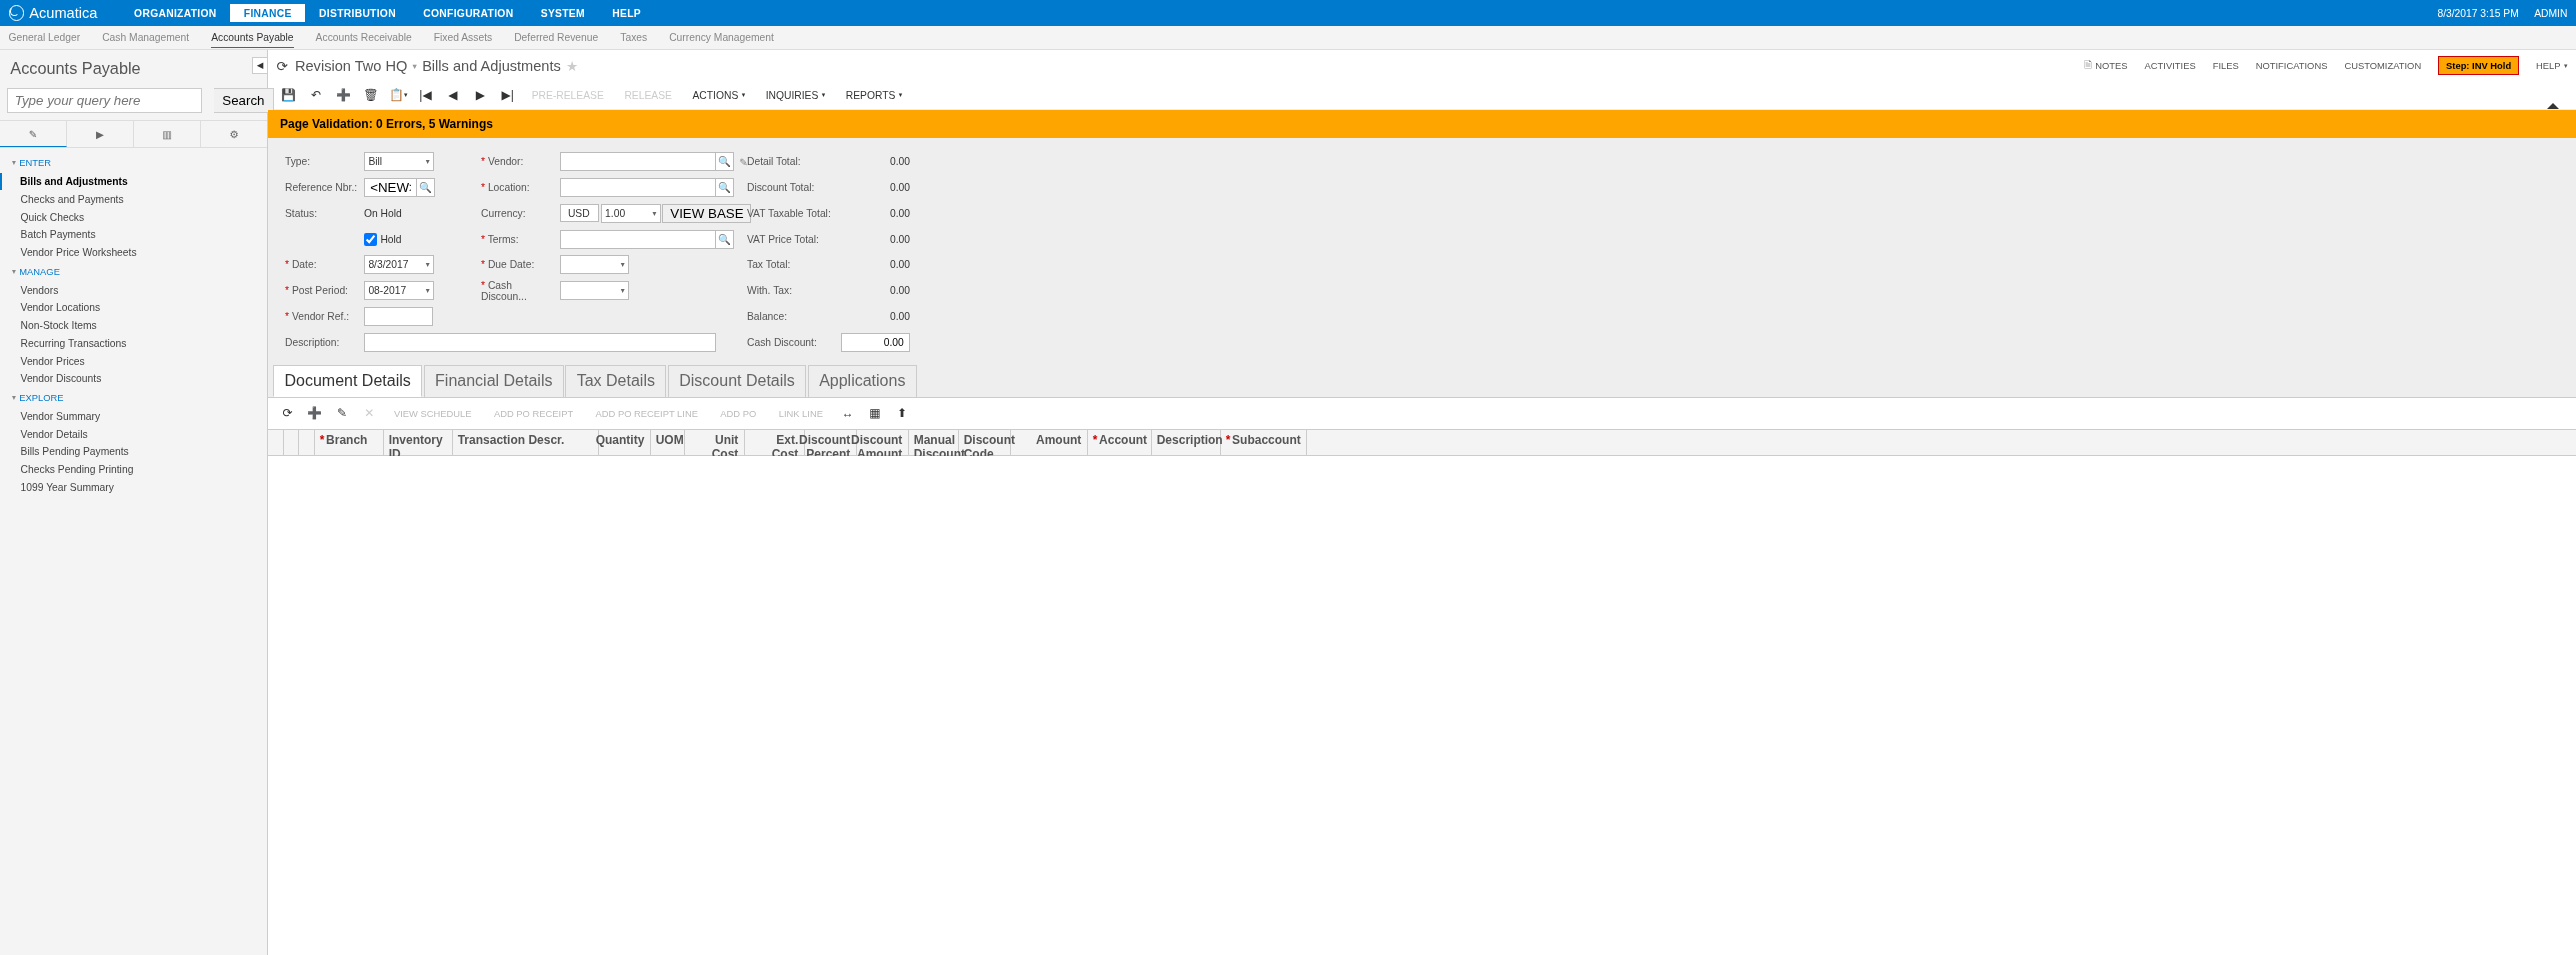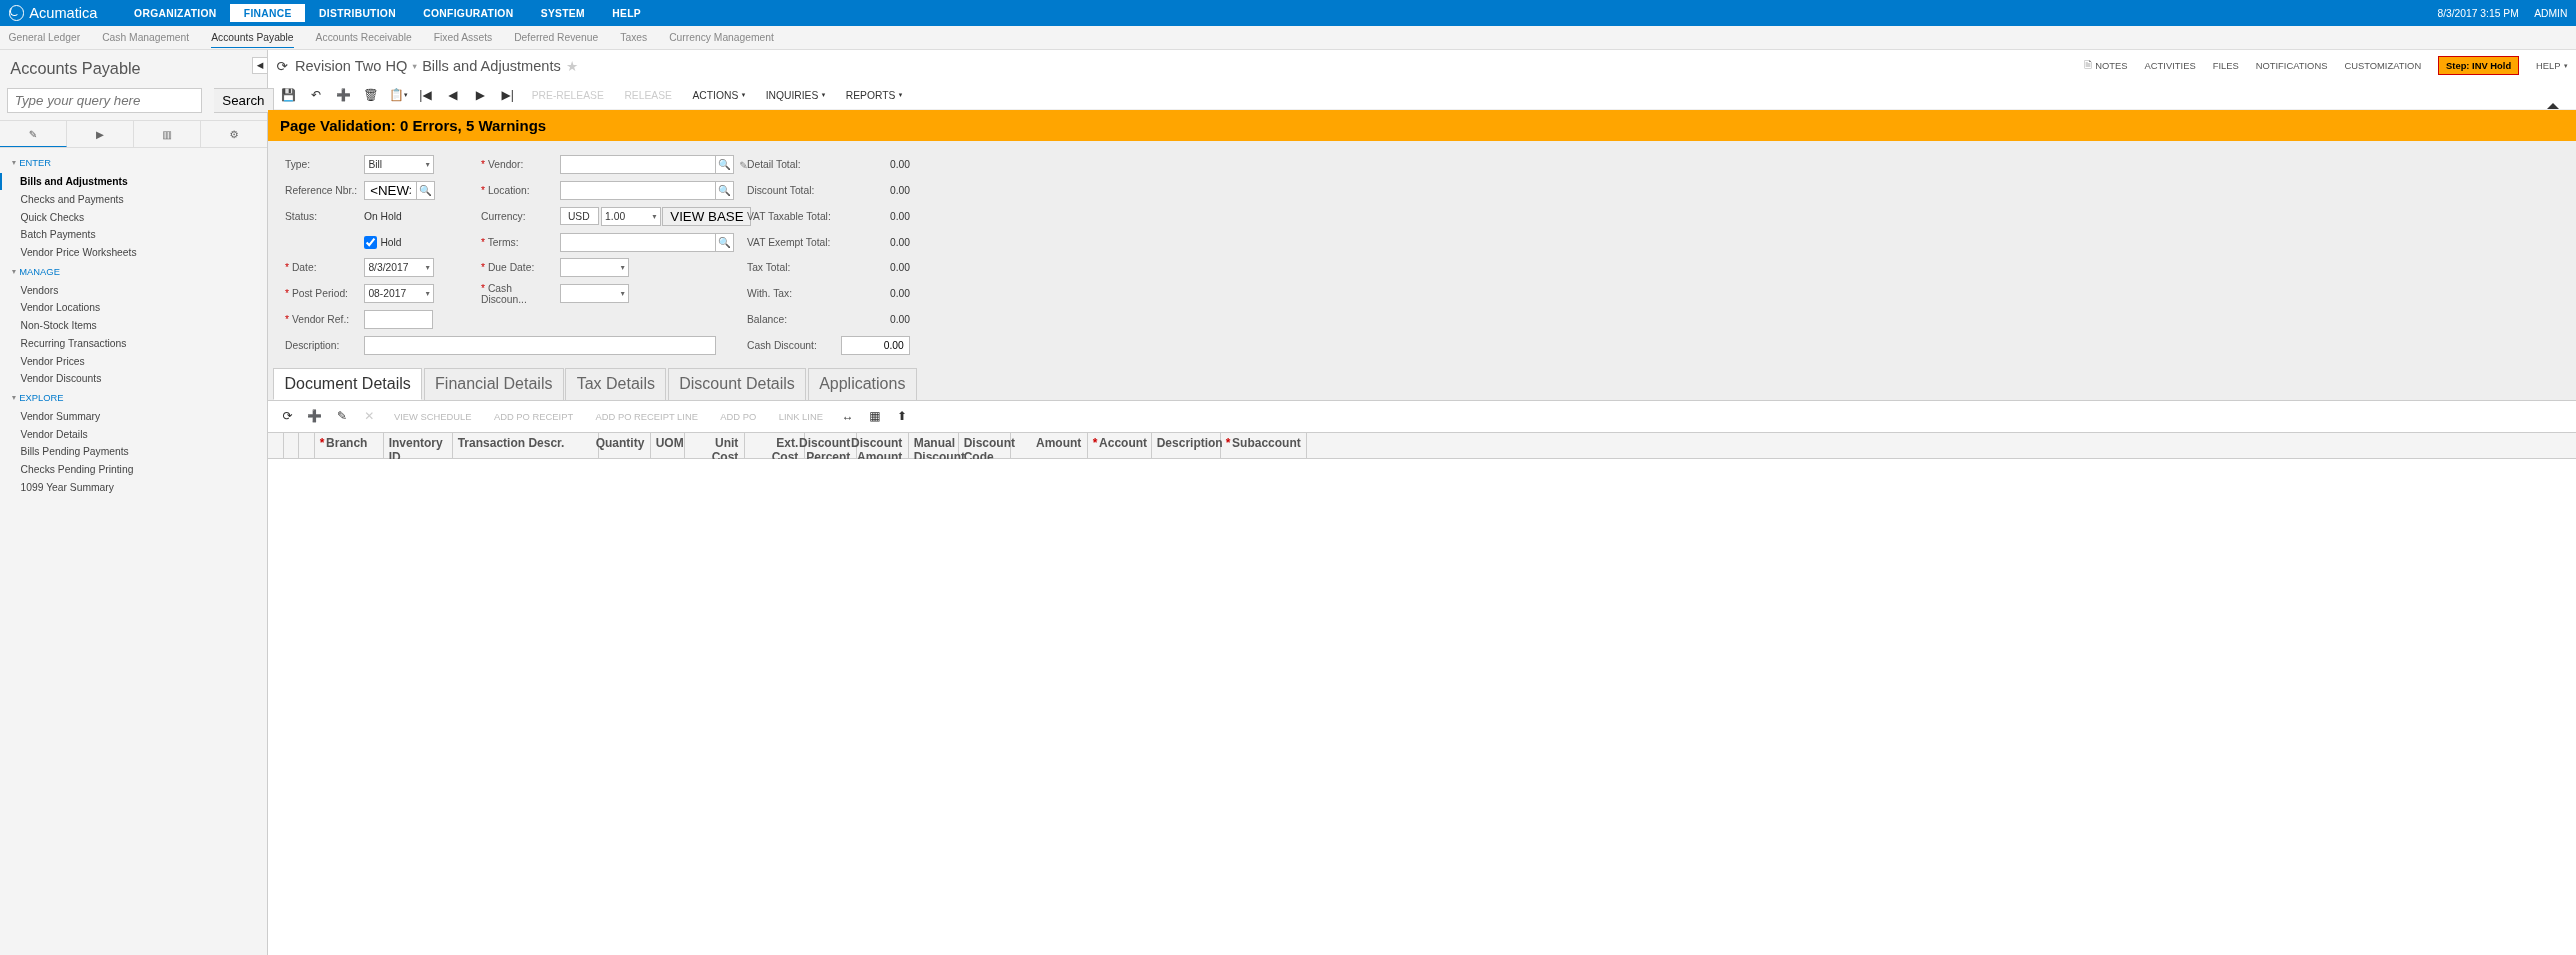--- a/index.html
+++ b/index.html
@@ -50,21 +50,21 @@
 .header-actions { margin-left: auto; display: flex; align-items: center; gap: 17px; font-size: 9.4px; color: #555; }
 .header-action { cursor: pointer; display: flex; align-items: center; gap: 3.4px; }
 .step-badge { background: #FFA500; color: #000; padding: 2.6px 6.9px; border: 0.9px solid #c00; font-weight: bold; font-size: 9.4px; }
 
 .toolbar { display: flex; align-items: center; padding: 3.4px 8.6px; height: 29px; gap: 3.4px; border-bottom: 0.9px solid #eee; }
 .tb-btn { width: 24px; height: 22px; display: flex; align-items: center; justify-content: center; cursor: pointer; color: #333; font-size: 12px; border-radius: 1.7px; }
 .tb-text-btn { padding: 3.4px 8.6px; cursor: pointer; font-size: 10.3px; color: #333; display: flex; align-items: center; gap: 3.4px; }
 .tb-text-btn.disabled { color: #ccc; }
 .tb-caret { font-size: 6.9px; }
 
-.validation-bar { background: #FFA500; color: #000; padding: 6.9px 12px; font-weight: bold; font-size: 15px; position: relative; }
+.validation-bar { background: #FFA500; color: #000; padding: 6.9px 12px; font-weight: bold; font-size: 12px; position: relative; }
 .validation-bar .triangle { position: absolute; right: 17px; top: -6.9px; width: 0; height: 0; border-left: 6.9px solid transparent; border-right: 6.9px solid transparent; border-bottom: 6.9px solid #333; }
 
 .form-area { background: #eee; padding: 13.7px 17px 12px; display: flex; gap: 34px; }
 .form-col { display: flex; flex-direction: column; gap: 5.2px; }
 .form-row { display: flex; align-items: center; height: 20.6px; }
 .form-label { width: 79px; color: #555; font-size: 10.3px; }
 .form-label.req::before { content: '* '; color: #c00; }
 .form-input { border: 0.9px solid #bbb; background: #fff; height: 19px; padding: 0 5.2px; font-size: 10.3px; }
 .form-select { border: 0.9px solid #bbb; background: #fff; height: 19px; padding: 0 3.4px; width: 70px; display: flex; align-items: center; justify-content: space-between; }
 .sel-arrow { font-size: 7.7px; color: #666; }
@@ -322,21 +322,21 @@
           </div>
         <div class="form-row">
             <span class="form-label" style="width:94px">Discount Total:</span>
             <span class="form-value">0.00</span>
           </div>
         <div class="form-row">
             <span class="form-label" style="width:94px">VAT Taxable Total:</span>
             <span class="form-value">0.00</span>
           </div>
         <div class="form-row">
-            <span class="form-label" style="width:94px">VAT Exempt Total:</span>
+            <span class="form-label" style="width:94px">VAT Price Total:</span>
             <span class="form-value">0.00</span>
           </div>
         <div class="form-row">
             <span class="form-label" style="width:94px">Tax Total:</span>
             <span class="form-value">0.00</span>
           </div>
         <div class="form-row">
             <span class="form-label" style="width:94px">With. Tax:</span>
             <span class="form-value">0.00</span>
           </div>

